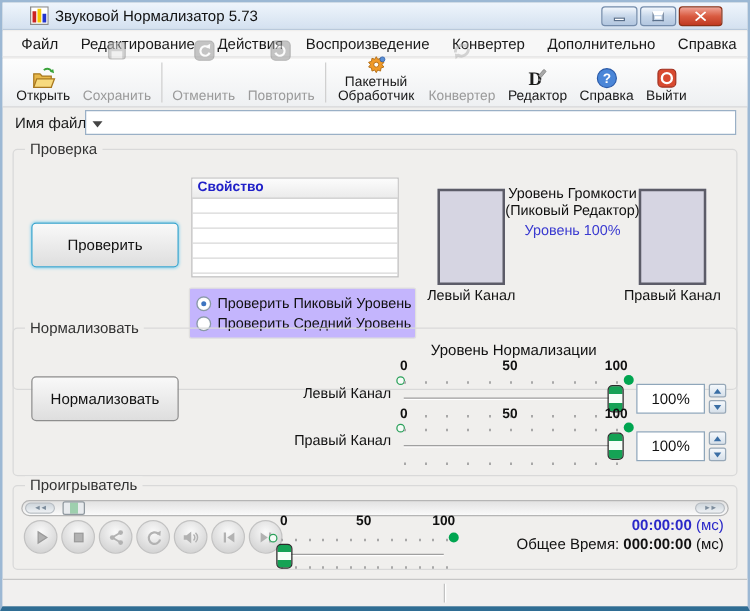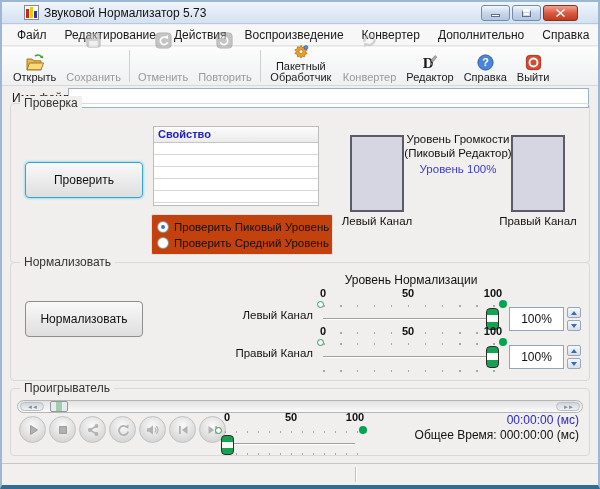--- a/index.html
+++ b/index.html
@@ -57,40 +57,40 @@
     position:absolute; left:66px; right:9px; top:2px; height:20px;
     background:#fff; border:1px solid #9ab0c6;
   }
   .combo-arrow {
     position:absolute; left:5px; top:8px; width:0; height:0;
     border-left:4px solid transparent; border-right:4px solid transparent; border-top:5px solid #444;
   }
   
   .group { position:absolute; left:8px; right:8px; border:1px solid #d9d9d9; border-radius:4px; }
   .legend { position:absolute; top:-8px; left:9px; background:#f0efed; padding:0 4px; font-size:12px; color:#333; }
-  .group-check { top:101px; height:160px; }
+  .group-check { top:117px; height:193px; }
   .group-norm  { top:260px; height:119px; }
   .group-play  { top:386px; height:68px; }
   
   .btn-big {
     position:absolute; width:118px; height:36px; border-radius:4px;
     background:linear-gradient(#f9f9f9,#dedede);
     font-size:12px; color:#111; display:flex; align-items:center; justify-content:center;
   }
   .btn-check { left:14px; top:58px; border:1px solid #35a4cf; box-shadow:0 0 2px 1px #a9dcee; }
   .btn-norm  { left:14px; top:38px; border:1px solid #8e8e8e; }
   .ptable { position:absolute; left:142px; top:22px; width:166px; height:80px; border:1px solid #bdbdbd; background:#fff; }
   .ptable .thead {
     height:16px; background:linear-gradient(#fcfcfc,#ebebeb); border-bottom:1px solid #c6c6c6;
     font-size:11px; font-weight:bold; color:#2020c8; padding:1px 0 0 4px;
   }
   .ptable .trow { height:12px; border-bottom:1px solid #d8d8d8; font-size:10px; }
   .radio-panel {
     position:absolute; left:140px; top:110px; width:182px; height:41px;
-    background:#c2410c; border:1px solid #e0dfde; border-radius:2px; padding:4px 5px;
+    background:#c4b5fd; border:1px solid #e0dfde; border-radius:2px; padding:4px 5px;
   }
   .radio-row { display:flex; align-items:center; height:16px; }
   .radio { width:12px; height:12px; border-radius:50%; border:1px solid #8a9aa6; background:radial-gradient(#fff 55%,#dfe5ea); margin-right:5px; position:relative; flex:none; }
   .radio.checked::after { content:""; position:absolute; left:3px; top:3px; width:4px; height:4px; border-radius:50%; background:#3d74c0; }
   .radio-label { font-size:11.5px; color:#111; white-space:nowrap; }
   .meter { position:absolute; top:31px; width:54px; height:77px; background:#d6d5e2; border:2px solid #5c5c68; }
   .meter-left { left:339px; } .meter-right { left:500px; }
   .meter-caption { position:absolute; top:111px; width:80px; text-align:center; font-size:11.5px; color:#111; }
   .cap-left { left:326px; } .cap-right { left:487px; }
   .vol-title { position:absolute; left:390px; top:28px; width:114px; text-align:center; font-size:11.5px; color:#111; line-height:14px; }
@@ -135,21 +135,21 @@
   .pbtn { width:27px; height:27px; border-radius:50%; border:1px solid #c2c2c2;
     background:radial-gradient(circle at 50% 35%, #fafafa, #d6d6d6 75%, #c8c8c8);
     display:flex; align-items:center; justify-content:center; }
   .vslider { position:absolute; left:200px; top:22px; width:170px; height:46px; }
   .vslider .scale-label { top:0; }
   .vslider .ticks { left:14px; width:134px; background-image:repeating-linear-gradient(to right,#a8a8a8 0 1.5px,transparent 1.5px 11px); }
   .vslider .tick-top { top:20px; } .vslider .tick-bot { top:42px; }
   .vslider .track { left:16px; width:128px; top:32px; }
   .vslider .thumb { top:24px; height:20px; }
   .times { position:absolute; right:10px; top:24px; text-align:right; font-size:12px; line-height:15px; white-space:nowrap; }
-  .t-blue { color:#2a28c8; } .t-bold { font-weight:normal; } .t-black { color:#111; }
+  .t-blue { color:#2a28c8; } .t-bold { font-weight:bold; } .t-black { color:#111; }
   
   .statusbar { position:absolute; left:0; right:0; bottom:0; height:22px; background:#f1f0ef; border-top:1px solid #c6c6c6; }
   .status-divider { position:absolute; left:353px; top:3px; bottom:3px; width:1px; background:#c2c2c2; box-shadow:1px 0 0 #fff; }
 </style>
 </head>
 <body>
 
 <div class="window">
 
   <div class="titlebar">

